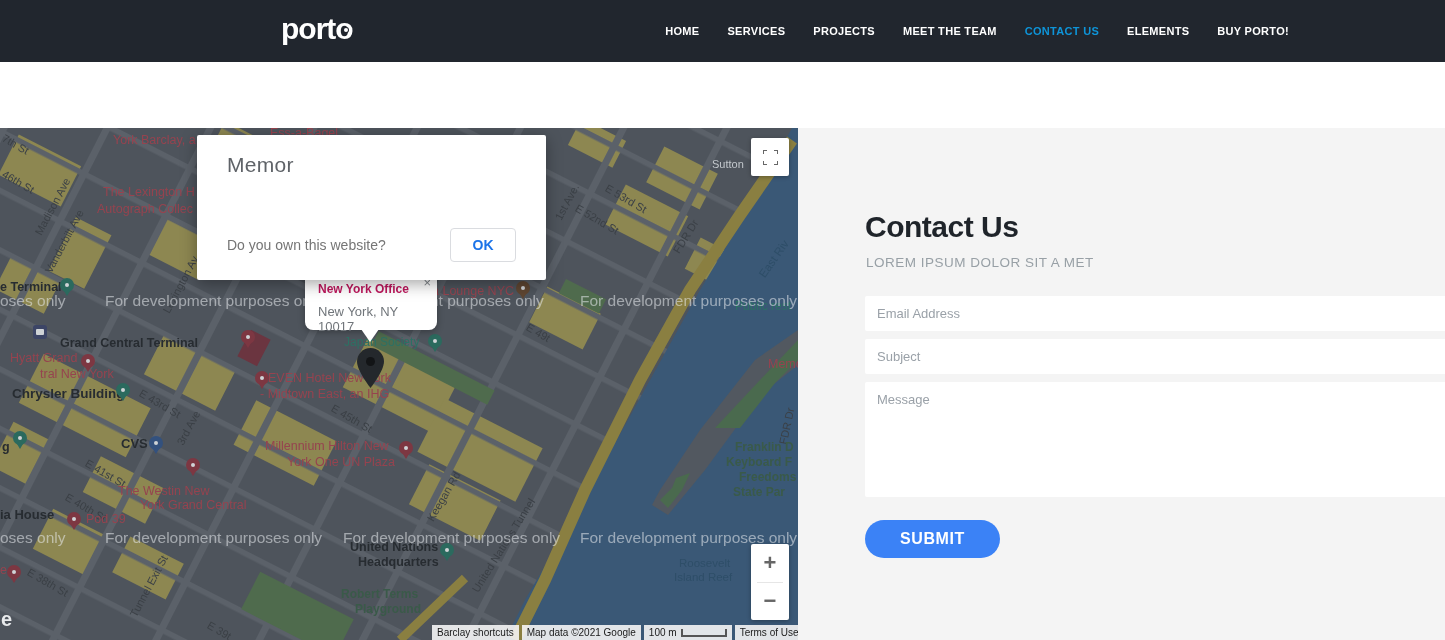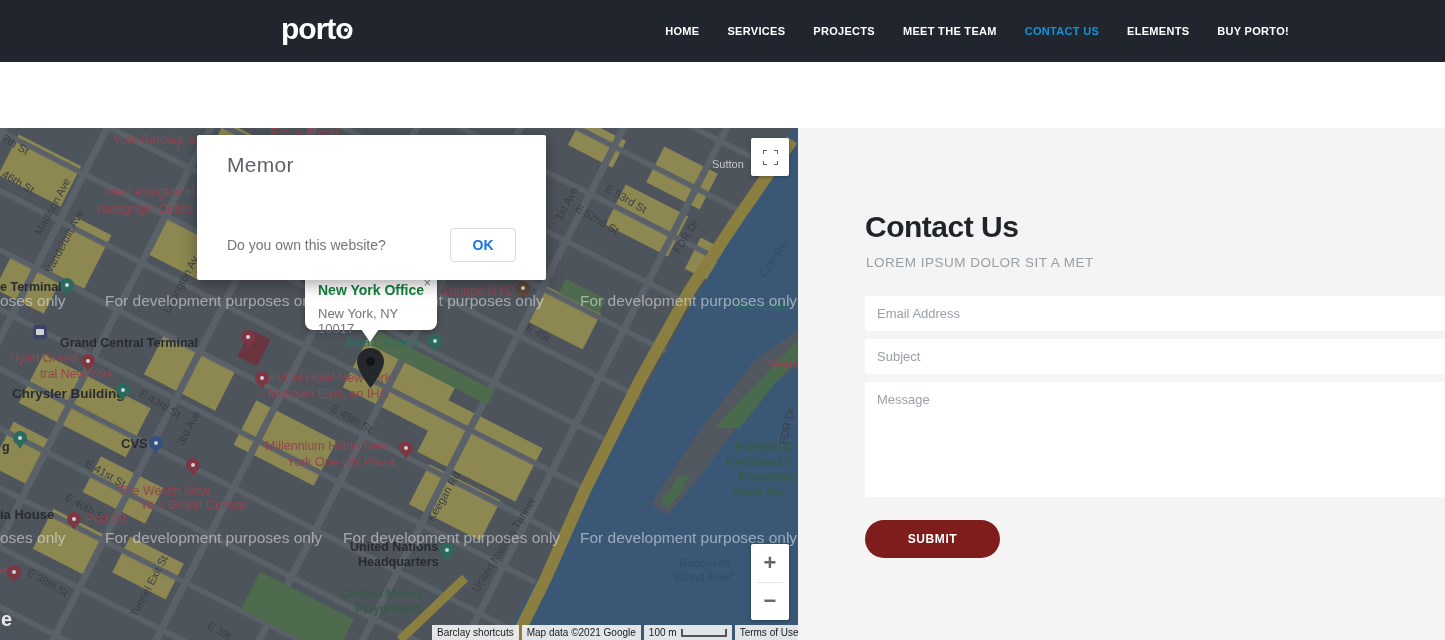--- a/index.html
+++ b/index.html
@@ -36,21 +36,21 @@
   .p-cvs{color:#33517e;}
   .p-lounge{color:#5f4632;}
   .p-train{color:#3c4566;border-radius:3px;}
   .p-train::before{display:none;}
   .p-train::after{width:8px;height:6px;left:3px;top:4px;border-radius:1px;}
 
   .marker{position:absolute;left:357px;top:220px;width:27px;height:40px;z-index:4;cursor:pointer;}
 
   
   .iw{position:absolute;left:305px;top:144px;width:132px;height:58px;background:#fff;border-radius:8px;box-shadow:0 2px 7px rgba(0,0,0,.3);z-index:5;padding:10px 0 0 13px;box-sizing:border-box;}
-  .iw-title{font-size:14px;font-weight:bold;color:#15803d;}
+  .iw-title{font-size:12px;font-weight:bold;color:#be185d;}
   .iw-addr{font-size:13px;color:#70757a;margin-top:8px;}
   .iw-close{position:absolute;right:4px;top:2px;border:0;background:none;color:#80868b;font-size:13px;cursor:pointer;padding:2px;line-height:1;}
   .iw-tail{position:absolute;left:56px;top:57px;width:0;height:0;border-left:9px solid transparent;border-right:9px solid transparent;border-top:13px solid #fff;}
 
   
   .gm-dialog{position:absolute;left:197px;top:7px;width:349px;height:145px;background:#fff;border-radius:2px;box-shadow:0 4px 16px rgba(0,0,0,.35);z-index:7;box-sizing:border-box;padding:18px 30px;}
   .gm-brand{font-size:21px;color:#5f6368;letter-spacing:.3px;}
   .gm-msg{margin-top:17px;font-size:15px;font-weight:bold;color:#202124;}
   .gm-foot{position:absolute;left:30px;right:30px;bottom:18px;display:flex;align-items:center;justify-content:space-between;}
   .gm-q{font-size:14px;color:#757575;}
@@ -73,21 +73,21 @@
   .panel-inner{padding:82px 0 0 67px;width:595px;}
   .c-title{margin:0;font-size:30px;line-height:33px;font-weight:bold;color:#1f242a;letter-spacing:-.5px;}
   .c-sub{margin:12px 0 26px 1px;font-size:13.5px;color:#98a0a6;letter-spacing:.5px;}
   .frow{display:flex;gap:16px;margin-bottom:8px;}
   .fld{background:#fff;border:0;border-radius:2px;height:35px;padding:0 12px;font-size:13px;color:#333;font-family:"Liberation Sans",sans-serif;box-sizing:border-box;outline:none;}
   .fld::placeholder{color:#9aa1a8;opacity:1;}
   .f-name{width:208px;}
   .f-email{flex:1;}
   .f-full{width:595px;margin-bottom:8px;display:block;}
   .f-msg{height:115px;padding-top:10px;resize:none;}
-  .submit{margin-top:15px;min-width:135px;height:38px;border:0;border-radius:25px;background:#7f1d1d;color:#fff;font-size:12px;font-weight:bold;letter-spacing:.6px;cursor:pointer;font-family:"Liberation Sans",sans-serif;}
+  .submit{margin-top:15px;min-width:135px;height:38px;border:0;border-radius:25px;background:#3b82f6;color:#fff;font-size:16px;font-weight:bold;letter-spacing:.6px;cursor:pointer;font-family:"Liberation Sans",sans-serif;}
 </style>
 </head>
 <body>
 
 <div class="page">
 
   <div class="hdr">
     <div class="logo">
       <span>porto</span>
       <span class="logo-dot"></span>
@@ -184,21 +184,21 @@
         <span class="mlbl c-teal" style="left: 344px; top: 208px;">Japan Society</span>
         <span class="mlbl c-red" style="left: 268px; top: 243px;">EVEN Hotel New York</span>
         <span class="mlbl c-red" style="left: 260px; top: 259px;">- Midtown East, an IHG</span>
         <span class="mlbl c-street" style="left: 332px; top: 273px; transform: rotate(30deg);">E 45th St</span>
         <span class="mlbl c-red" style="left: 265px; top: 311px;">Millennium Hilton New</span>
         <span class="mlbl c-red" style="left: 287px; top: 327px;">York One UN Plaza</span>
         <span class="mlbl c-street" style="left: 430px; top: 386px; transform: rotate(-60deg);">Keegan Rd</span>
         <span class="mlbl c-street" style="left: 475px; top: 457px; transform: rotate(-58deg);">United Nations Tunnel</span>
         <span class="mlbl c-dark" style="left: 350px; top: 412px;">United Nations</span>
         <span class="mlbl c-dark" style="left: 358px; top: 427px;">Headquarters</span>
-        <span class="mlbl c-park" style="left: 341px; top: 460px;">Central Moses</span>
+        <span class="mlbl c-park" style="left: 341px; top: 460px;">Robert Terms</span>
         <span class="mlbl c-park" style="left: 355px; top: 475px;">Playground</span>
         <span class="mlbl c-street" style="left: 558px; top: 85px; transform: rotate(-62deg);">1st Ave.</span>
         <span class="mlbl c-street" style="left: 606px; top: 53px; transform: rotate(30deg);">E 53rd St</span>
         <span class="mlbl c-street" style="left: 576px; top: 73px; transform: rotate(30deg);">E 52nd St</span>
         <span class="mlbl c-hood" style="left: 712px; top: 30px;">Sutton</span>
         <span class="mlbl c-street" style="left: 676px; top: 118px; transform: rotate(-58deg);">FDR Dr</span>
         <span class="mlbl c-street" style="left: 783px; top: 310px; transform: rotate(-78deg);">FDR Dr</span>
         <span class="mlbl c-water" style="left: 762px; top: 142px; transform: rotate(-55deg);">East Riv</span>
         <span class="mlbl c-teal" style="left: 735px; top: 172px;">Public rest</span>
         <span class="mlbl c-red" style="left: 768px; top: 229px;">Memor</span>

